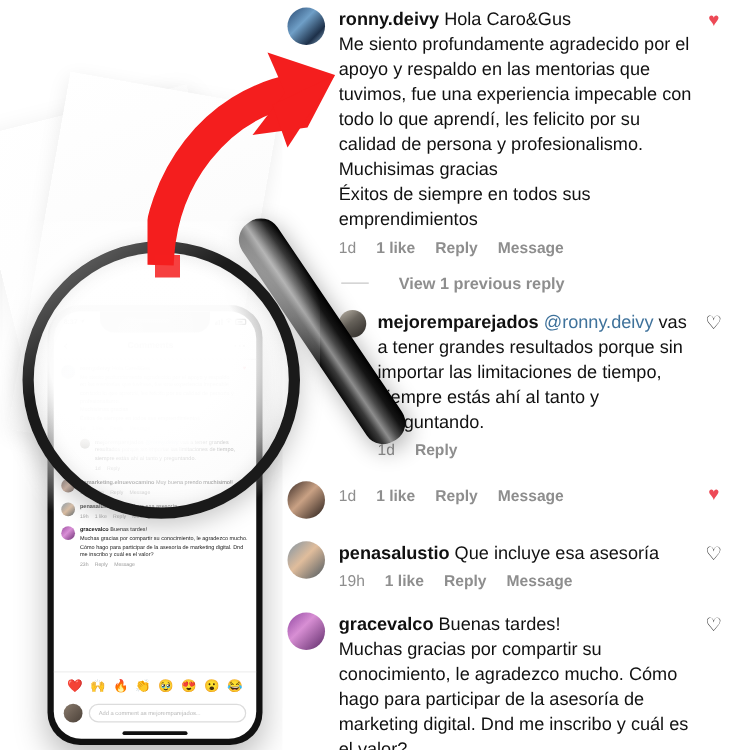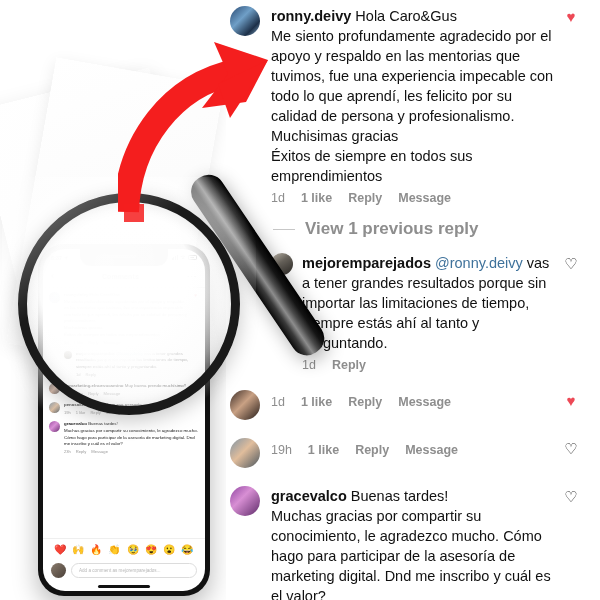--- a/index.html
+++ b/index.html
@@ -147,22 +147,22 @@
   .cmeta{
     display:flex; gap:16px; margin-top:5px; font-size:12.5px; color:#8e8e8e; font-weight:bold;
   }
   .cmeta .t{ font-weight:normal; color:#8e8e8e; }
   .like{
     flex:0 0 auto; width:22px; text-align:center; padding-top:3px; font-size:15px; line-height:1;
   }
   .like.filled{ color:#ed4956; }
   .like.empty{ color:#262626; }
   .viewmore{
-    display:flex; align-items:center; gap:10px; margin:14px 0 14px 47px;
-    font-size:17px; color:#8e8e8e; font-weight:bold;
+    display:flex; align-items:center; gap:24px; margin:14px 0 14px 47px;
+    font-size:13px; color:#8e8e8e; font-weight:bold;
   }
   .viewmore .dash{ display:block; width:22px;height:1px;background:#c7c7c7; }
   .indent-row{ padding-left:45px; }
   .gap{ height:18px; }
 </style>
 </head>
 <body>
 
 <div id="stage">
 
@@ -363,20 +363,21 @@
         </div>
       </div>
       <div class="like filled">♥</div>
     </div>
 
     <div class="gap"></div>
 
     <div class="row">
       <div class="avatar" style="background:linear-gradient(135deg,#7f93a3 0%,#e0bd9c 45%,#4b565e 100%);"></div>
       <div class="cbody">
+        <div class="ctext"><span class="user">penasalustio</span> Que incluye esa asesoría</div>
         <div class="cmeta">
           <span class="t">19h</span>
           <span>1 like</span>
           <span>Reply</span>
           <span>Message</span>
         </div>
       </div>
       <div class="like empty">♡</div>
     </div>
 

